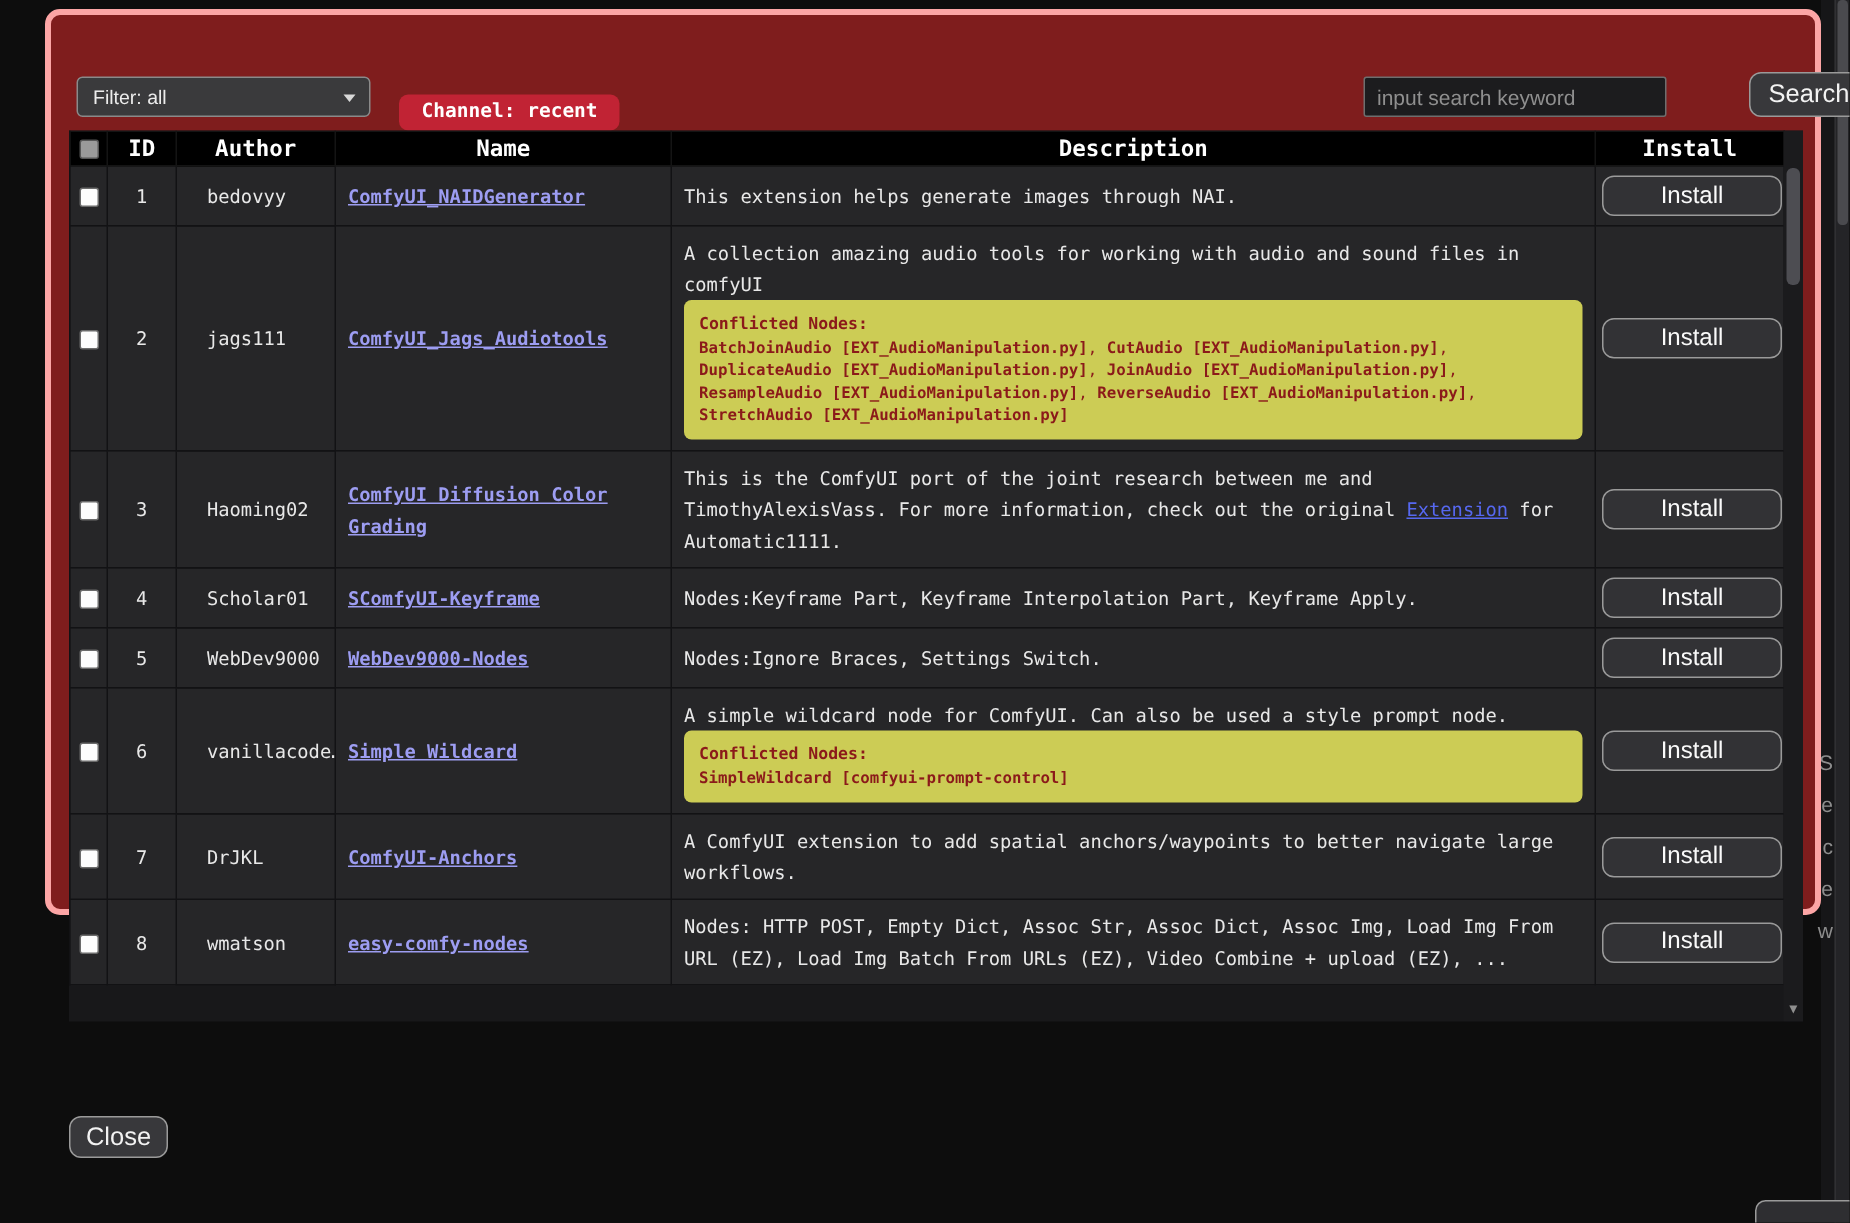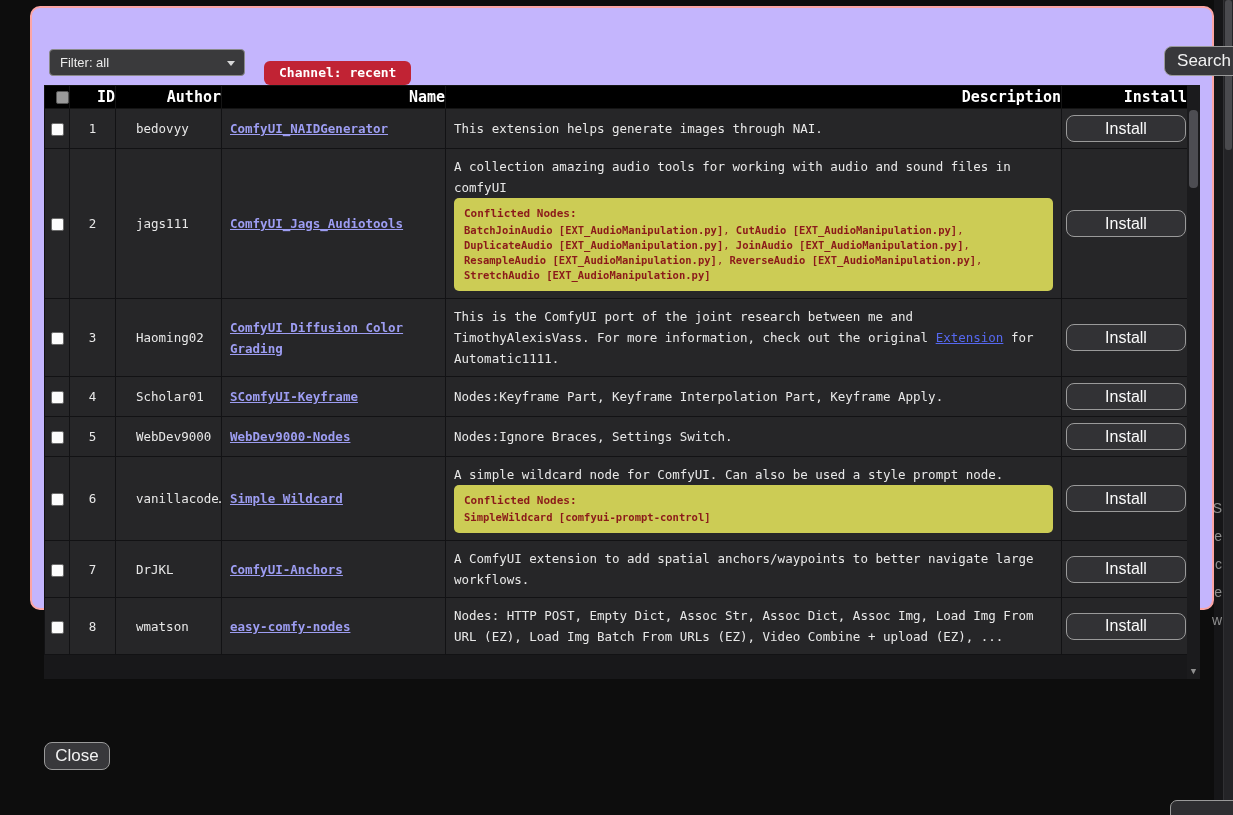--- a/index.html
+++ b/index.html
@@ -2,21 +2,21 @@
 <html style="--link: #9d9df2; --desc_link: #5668f0; --badge_bg: #c12334; --conflict_bg: #cccc55; --conflict_text: #8b1a1a; --header_bg: #000000;"><head>
 <meta charset="utf-8">
 <style>
   * { margin:0; padding:0; box-sizing:border-box; }
   html,body { width:1233px; height:815px; overflow:hidden; background:#0d0d0d;
               font-family:"DejaVu Sans Mono", monospace; color-scheme:dark; }
   .stage { position:relative; width:1233px; height:815px; background:#0d0d0d; }
 
   
   .dialog { position:absolute; left:30px; top:6px; width:1184px; height:604px;
-            background:#c4b5fd; border:2px solid #fca5a5; border-radius:10px; }
+            background:#7f1d1d; border:4px solid #fca5a5; border-radius:10px; }
 
   
   .filter-select { position:absolute; left:17px; top:41px; width:196px; height:27px;
                    background:#3a3a3c; border:1px solid #8a8a8a; border-radius:4px;
                    color:#ececec; font:13px "Liberation Sans", sans-serif;
                    line-height:25px; padding:0 22px 0 10px; cursor:pointer; }
   .filter-arrow { position:absolute; right:9px; top:11px; width:0; height:0;
                   border-left:4px solid transparent; border-right:4px solid transparent;
                   border-top:5px solid #d8d8d8; }
   .channel-badge { position:absolute; left:232px; top:42px; height:24px;
@@ -32,21 +32,21 @@
   .search-btn { position:absolute; left:1132px; top:38px; width:80px; height:30px; }
   .close-btn  { position:absolute; left:12px; top:734px; width:66px; height:28px; }
 
   
   .table-wrap { position:absolute; left:12px; top:77px; width:1156px; height:594px;
                 overflow:hidden; background:#18181a; }
   table { border-collapse:collapse; table-layout:fixed; width:1143px; }
   col.w-check {width:25px;} col.w-id {width:46px;} col.w-author {width:106px;}
   col.w-name {width:224px;} col.w-desc {width:616px;} col.w-install {width:126px;}
   th { background:var(--header_bg); color:#fff; font-weight:bold; font-size:15px;
-       height:23px; text-align:right; border:1px solid #141414; }
+       height:23px; text-align:center; border:1px solid #141414; }
   td.cell { background:#262628; border:1px solid #121214; vertical-align:middle;
             font-size:12.5px; color:#e8e8e8; line-height:21px; padding:6px 4px; }
   td.c-check { text-align:center; padding:6px 0; }
   td.c-id { text-align:center; }
   td.c-author { padding-left:20px; overflow:hidden; white-space:nowrap; }
   td.c-name { padding-left:8px; }
   td.c-desc { padding:7px 8px; }
   td.c-install { text-align:center; }
   .checkbox { display:inline-block; width:13px; height:13px; background:#fdfdfd;
               border:1px solid #6b6b6b; border-radius:2px; vertical-align:middle; cursor:pointer; }
@@ -100,20 +100,21 @@
   </div>
   <div class="clipped-btn"></div>
 
   <div class="dialog">
 
     <div class="filter-select">
       <span>Filter: all</span>
       <span class="filter-arrow"></span>
     </div>
     <div class="channel-badge">Channel: recent</div>
+    <input class="search-input" type="text" placeholder="input search keyword" style="">
     <button class="btn search-btn">Search</button>
 
     <div class="table-wrap">
       <table>
         <colgroup>
           <col class="w-check">
             <col class="w-id">
             <col class="w-author">
           <col class="w-name">
             <col class="w-desc">

